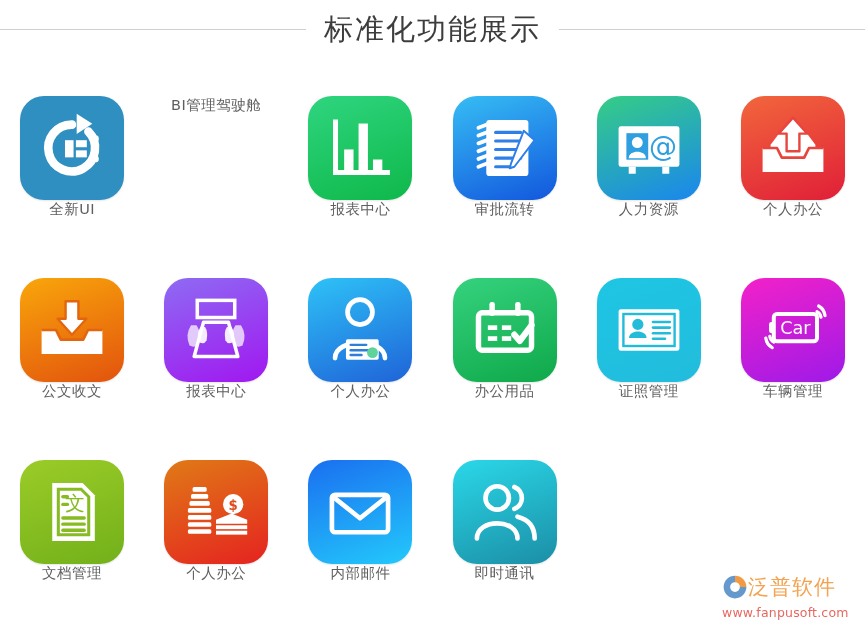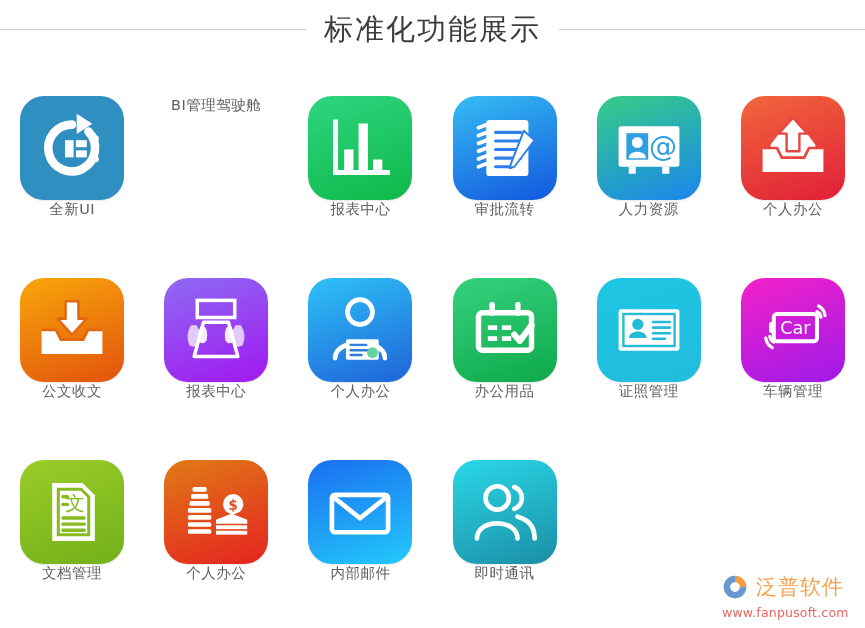--- a/index.html
+++ b/index.html
@@ -51,21 +51,21 @@
 
   
   .watermark{
     position:absolute;left:722px;top:572px;width:143px;height:50px;
     pointer-events:none;
   }
   .wm-row{display:flex;align-items:center;height:30px;}
   .wm-logo{width:26px;height:26px;flex:0 0 auto;}
   .wm-name{
     font-size:21px;color:#f08a22;opacity:.78;
-    letter-spacing:1px;margin-left:8px;line-height:1;
+    letter-spacing:1px;margin-left:0;line-height:1;
   }
   .wm-url{
     font-size:12.5px;color:#e2453c;opacity:.82;margin-top:3px;
     letter-spacing:.2px;
   }
 </style>
 </head>
 <body>
 
 <div class="page">

